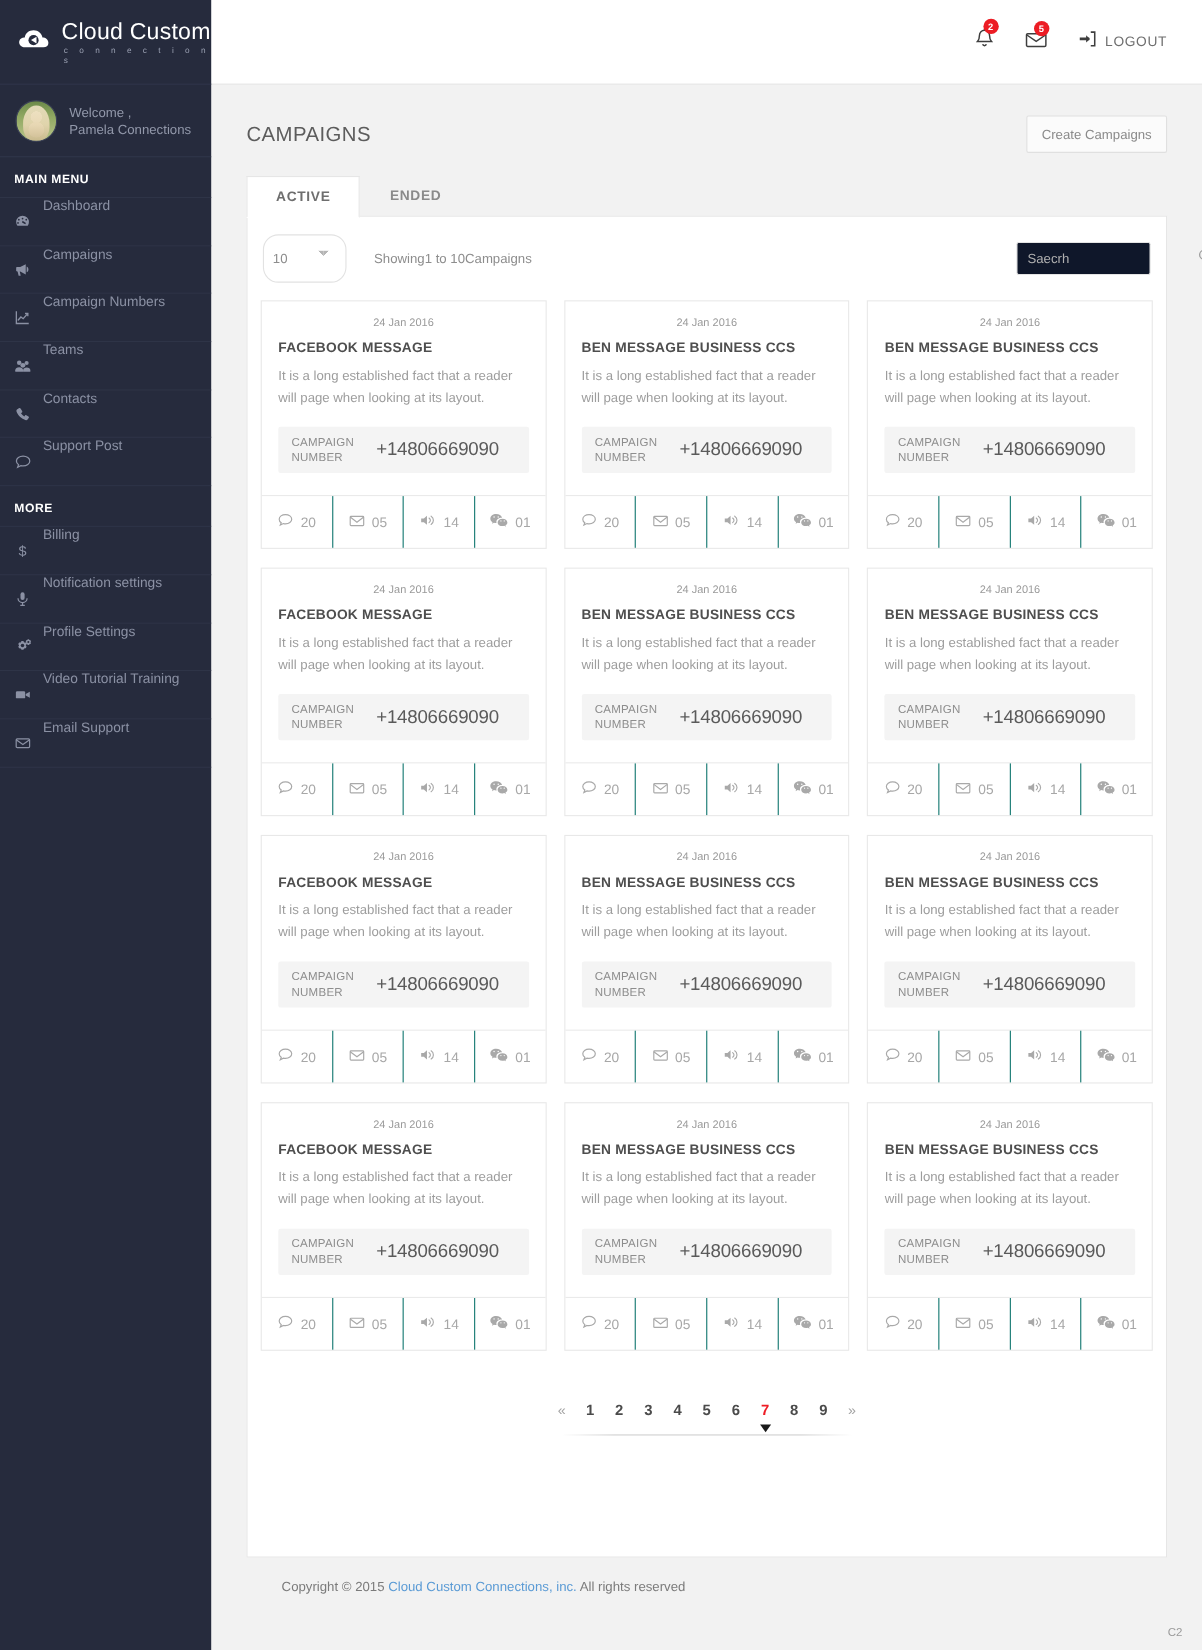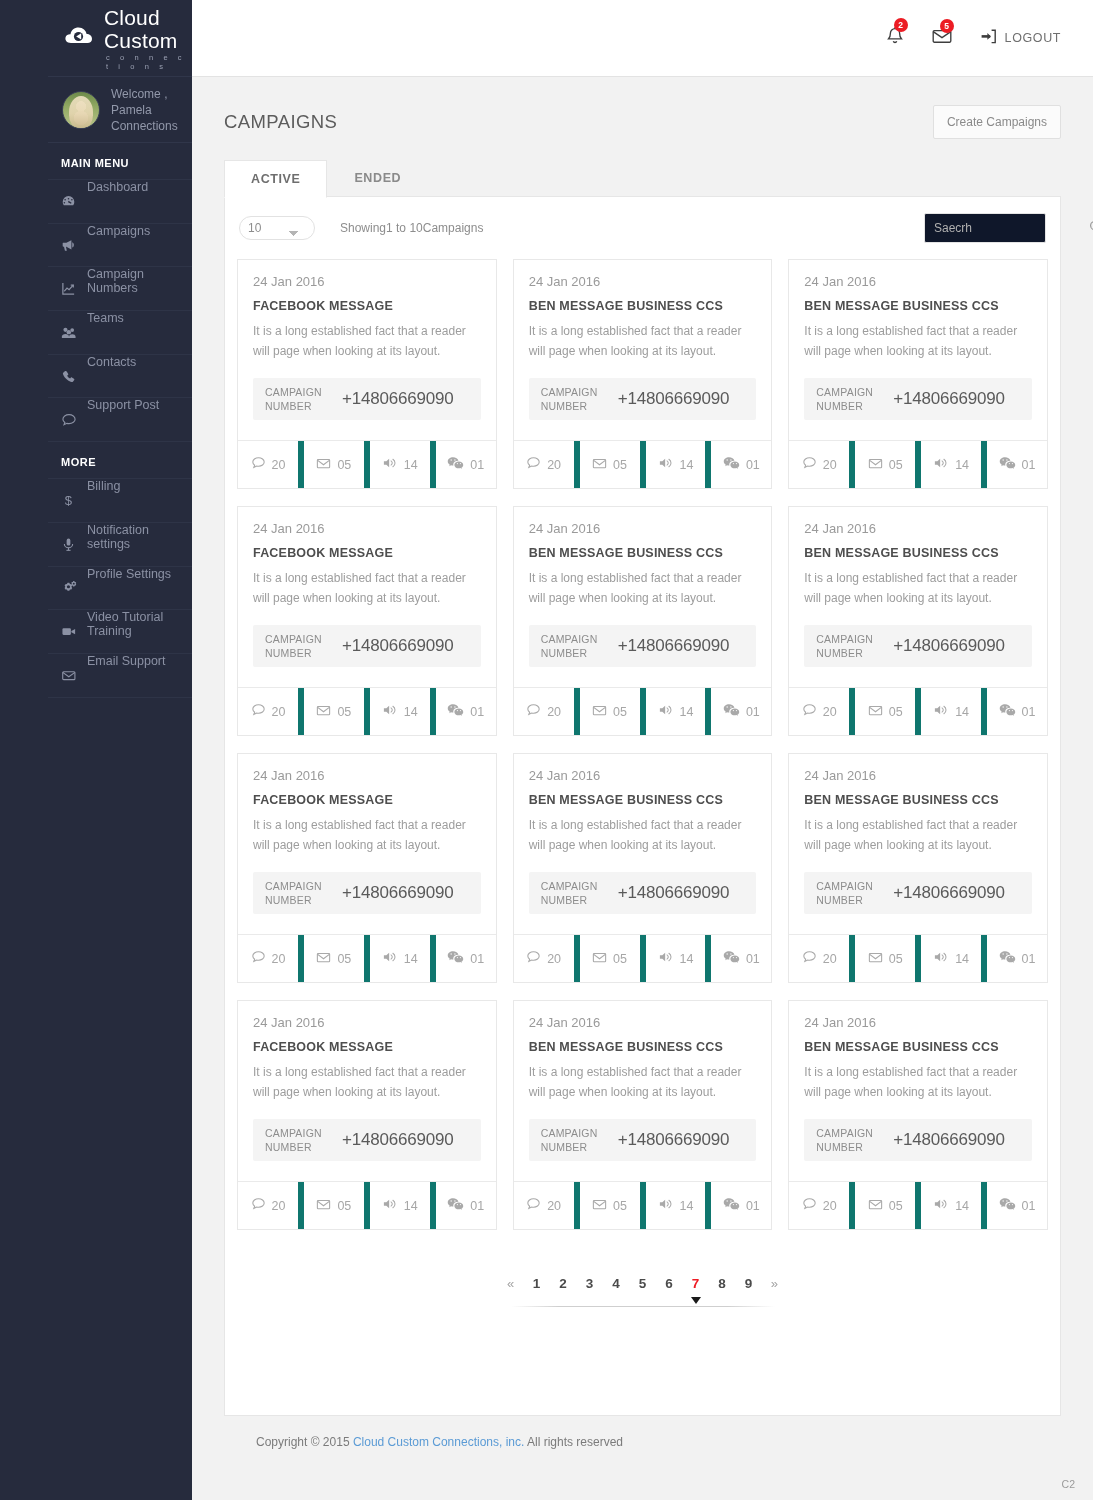--- a/index.html
+++ b/index.html
@@ -14,21 +14,20 @@
 
   
   .sidebar {
     width: 192px;
     flex: 0 0 192px;
     background: #262b3d;
     color: #8b91a4;
     height: 1500px;
     position: relative;
     z-index: 5;
-    padding-left: 48px;
   }
   .brand {
     height: 77px;
     display: flex;
     align-items: center;
     padding-left: 14px;
     border-bottom: 1px solid #30364a;
   }
   .brand-logo { width: 38px; height: 38px; flex: 0 0 38px; position: relative; }
   .brand-logo svg { display:block; }
@@ -175,21 +174,21 @@
     border: 1px solid #e6e6e6;
     padding: 16px 12px 0 12px;
     min-height: 1220px;
   }
   .panel-top {
     display: flex;
     align-items: center;
     padding: 0 2px 16px 2px;
   }
   .len-select {
-    width: 76px; height: 24px;
+    width: 76px; height: 44px;
     border: 1px solid #e2e2e2;
     border-radius: 14px;
     background: #fff;
     color: #8d8d8d;
     font-size: 12px;
     padding: 0 8px;
     font-family: "Liberation Sans", sans-serif;
     appearance: none;
     -webkit-appearance: none;
     background-image:
@@ -230,21 +229,21 @@
     grid-template-columns: repeat(3, 1fr);
     gap: 17px 16px;
   }
   .card {
     border: 1px solid #e8e8e8;
     background: #ffffff;
     display: flex;
     flex-direction: column;
   }
   .card-body { padding: 14px 15px 20px 15px; flex: 1; }
-  .card-date { font-size: 13px; color: #9a9a9a; margin-bottom: 10px; }
+  .card-date { font-size: 10px; color: #9a9a9a; margin-bottom: 10px; text-align: center; }
   .card-title {
     font-size: 12.5px;
     color: #4e4e4e;
     font-weight: bold;
     letter-spacing: .2px;
     margin-bottom: 8px;
   }
   .card-desc {
     font-size: 12px;
     color: #9d9d9d;
@@ -275,21 +274,21 @@
   .card-foot {
     display: flex;
     border-top: 1px solid #eaeaea;
   }
   .stat {
     flex: 1;
     display: flex;
     align-items: center;
     justify-content: center;
     height: 47px;
-    border-left: 6px solid #0f766e;
+    border-left: 1px solid #0f766e;
     color: #a7a7a7;
     font-size: 12.5px;
     cursor: pointer;
   }
   .stat:first-child { border-left: none; }
   .stat svg { margin-right: 6px; }
 
   .pagination {
     display: flex;
     align-items: center;

